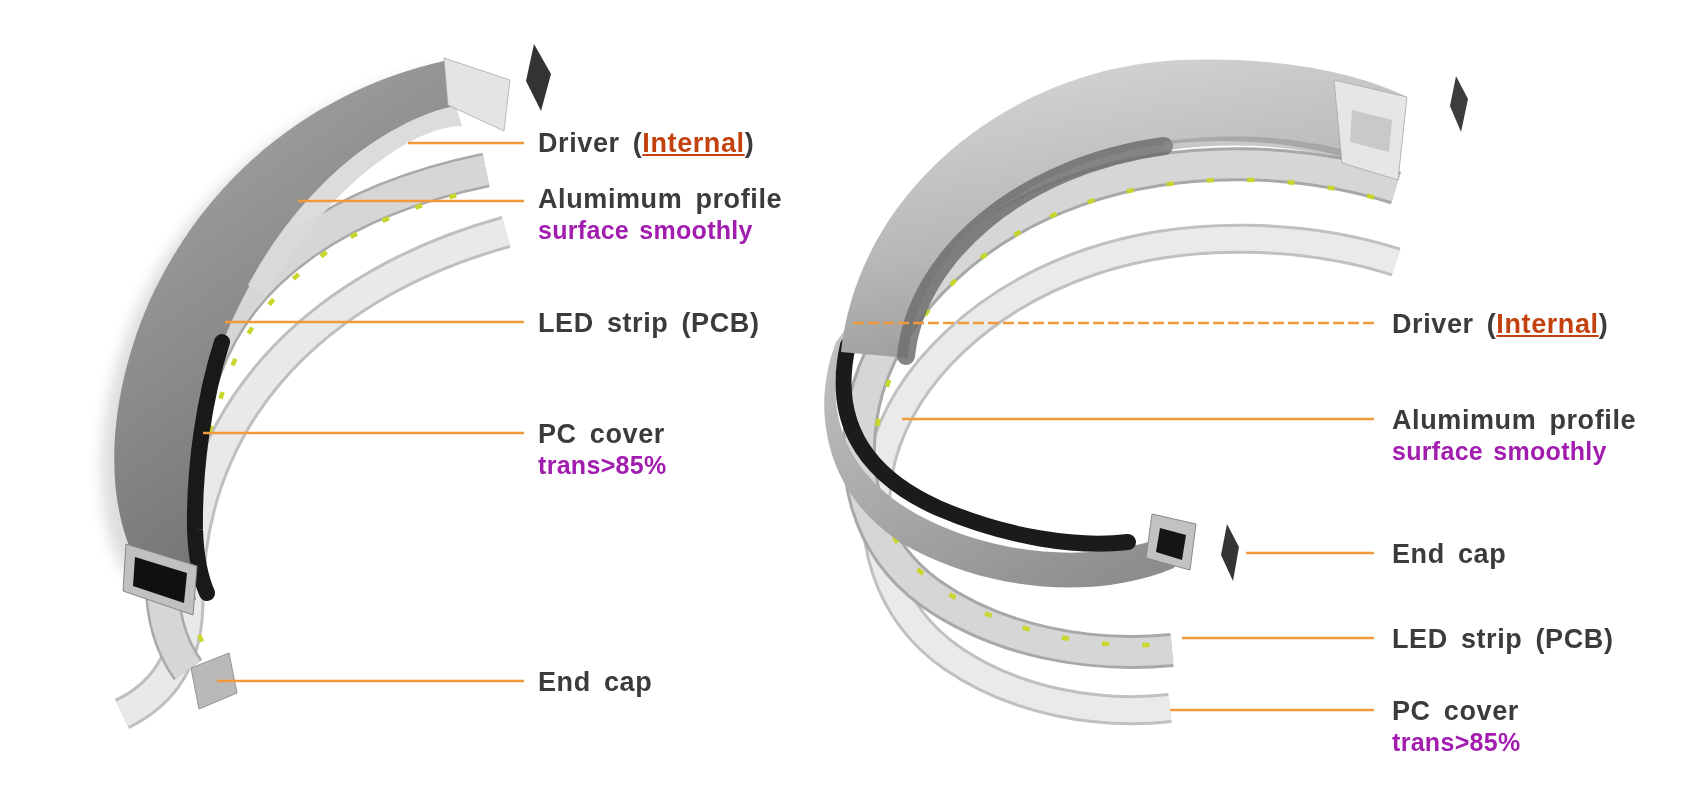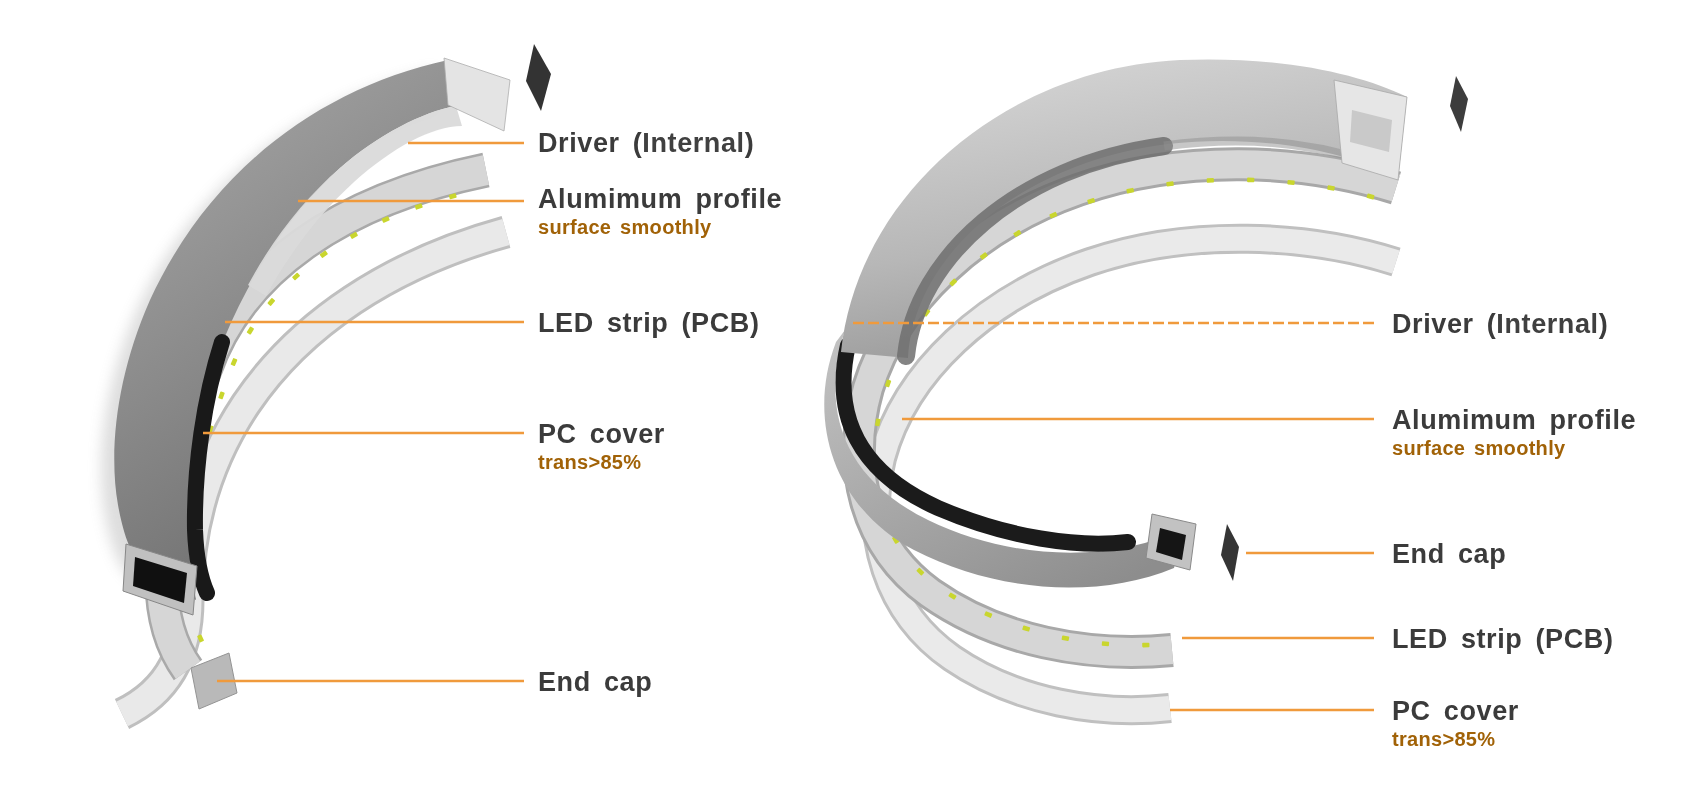--- a/index.html
+++ b/index.html
@@ -1,22 +1,22 @@
 <!DOCTYPE html>
 <html><head>
 <meta charset="utf-8">
 <style>
   html,body{margin:0;padding:0;background:#ffffff;}
   #page{position:relative;width:1690px;height:790px;background:#ffffff;overflow:hidden;
         font-family:"Liberation Sans",sans-serif;}
   #art{position:absolute;left:0;top:0;width:1690px;height:790px;}
   .lbl{position:absolute;font-weight:bold;font-size:27px;line-height:1.05;color:#3b3b3b;
        letter-spacing:.6px;word-spacing:5px;white-space:nowrap;}
-  .lbl .accent{color:#404040;}
-  .sub{font-size:20px;color:#a16207;margin-top:4px;letter-spacing:.3px;word-spacing:3px;}
+  .lbl .accent{color:#c2410c;text-decoration:underline;}
+  .sub{font-size:25px;color:#a21caf;margin-top:4px;letter-spacing:.3px;word-spacing:3px;}
   .leader{stroke:#f09a3c;stroke-width:2.6;fill:none;}
   .leader.dashed{stroke-dasharray:11 4;}
 </style>
 </head>
 <body>
 
 <div id="page">
 
 <svg id="art" viewBox="0 0 1690 790">
   <defs>

